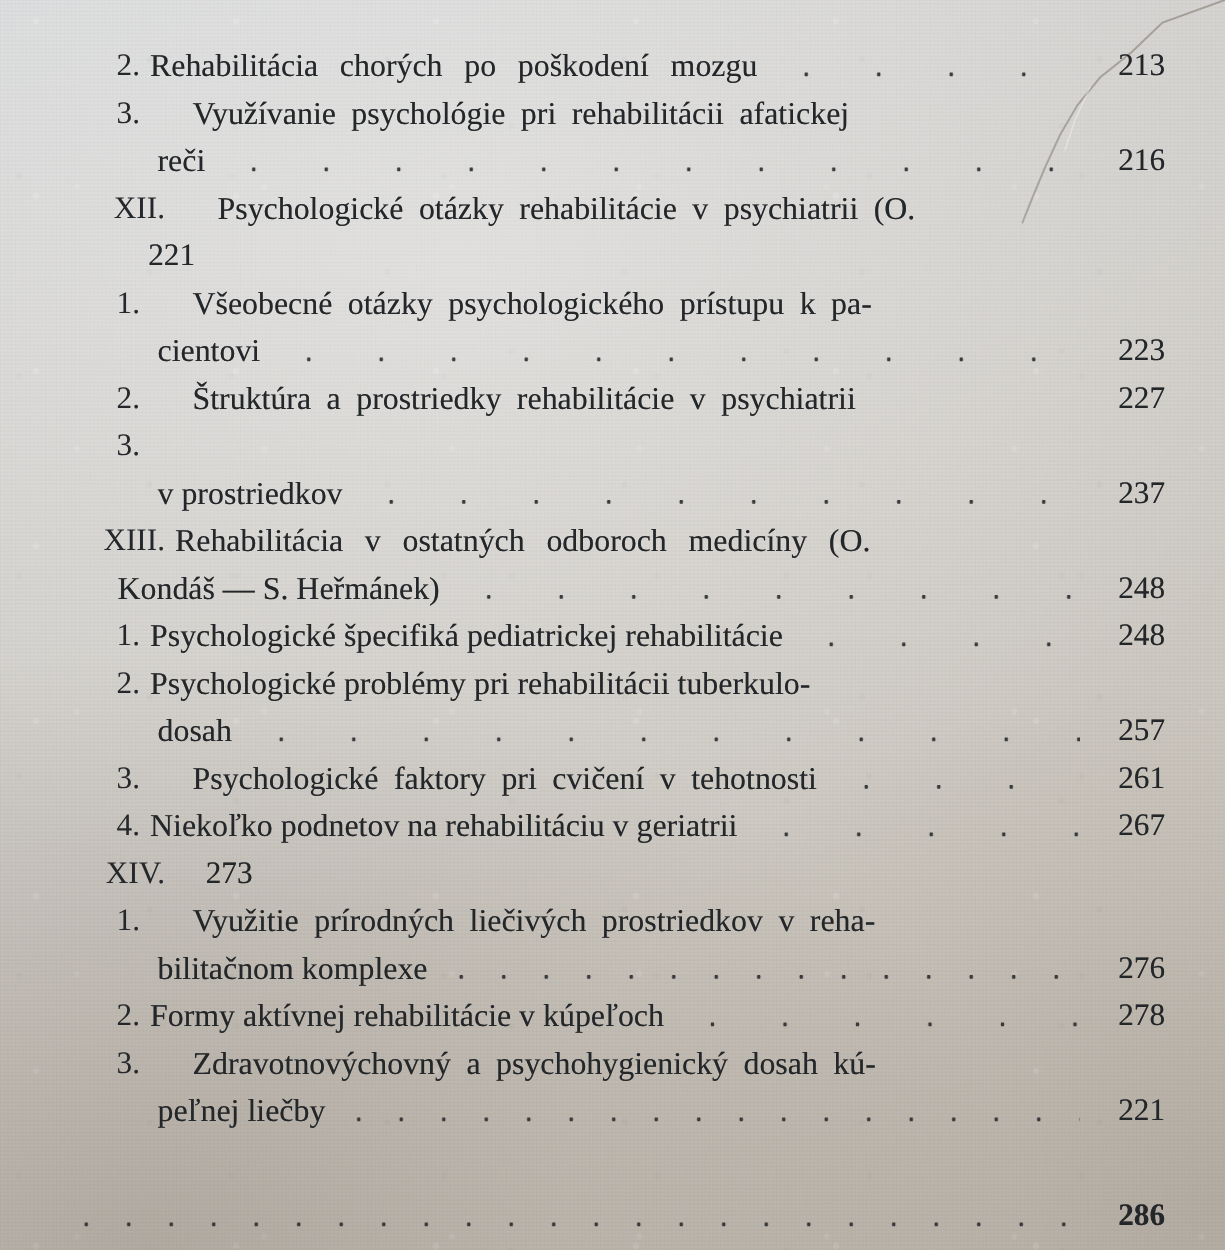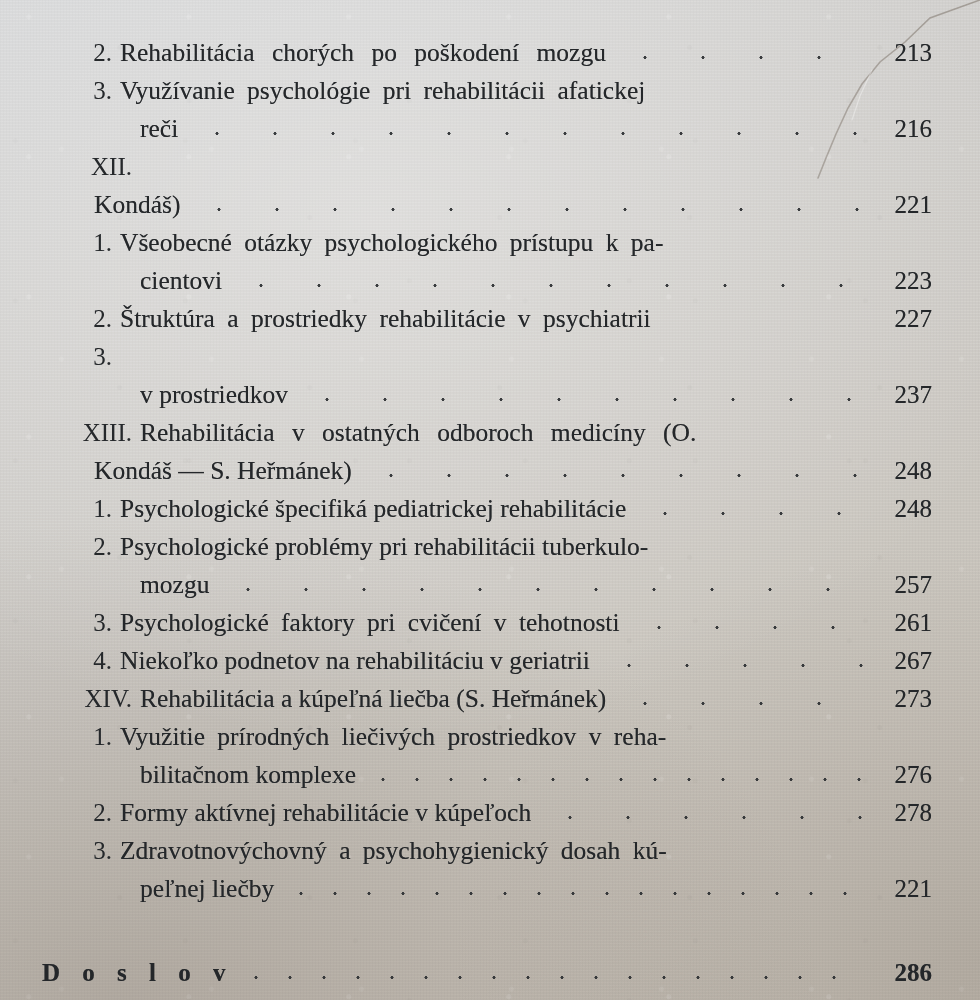--- a/index.html
+++ b/index.html
@@ -80,40 +80,40 @@
     font-size: 25px;
     line-height: 30px;
     color: #25282b;
     box-sizing: border-box;
     white-space: nowrap;
   }
   .body-col {
     flex: 1 1 auto;
     position: relative;
     display: flex;
-    align-items: center;
+    align-items: flex-end;
     overflow: hidden;
     font-size: 25.5px;
     line-height: 30px;
     color: #24272a;
   }
   .body-col .txt {
     white-space: nowrap;
     text-shadow: 0 0 .4px rgba(30,32,34,.5);
   }
   
-  .just .txt { word-spacing: 6px; }
+  .just .txt { word-spacing: 6px; margin-left: 34px; }
   .just2 .txt { word-spacing: 11px; }
   .sp .txt { letter-spacing: 4px; word-spacing: 8px; }
 
   
   .ind1 { padding-left: 62px; }
   .pad-a { padding-left: 16px; }
   .pad-b { padding-left: 42px; }
-  .pad-c { padding-left: 62px; }
+  .pad-c { padding-left: 48px; }
 
   
   .leader {
     flex: 1 1 auto;
     position: relative;
     height: 26px;
     margin: 0 6px 0 10px;
     min-width: 6px;
   }
   .leader::before {
@@ -189,30 +189,27 @@
           <div class="num-col"></div>
           <div class="body-col ">
             <span class="txt">reči</span>
             <span class="leader wide"></span>
           </div>
           <div class="page-no">216</div>
         </div>
         <div class="row ind1">
           <div class="num-col">XII.</div>
           <div class="body-col just">
+            <span class="txt">Psychologické otázky rehabilitácie v psychiatrii (O.</span>
             <span class="leader none"></span>
           </div>
           <div class="page-no empty"></div>
         </div>
         <div class="row pad-a">
           <div class="num-col"></div>
-          <div class="body-col ">
-            <span class="txt">Kondáš)</span>
-            <span class="leader wide"></span>
-          </div>
           <div class="page-no">221</div>
         </div>
         <div class="row pad-b">
           <div class="num-col">1.</div>
           <div class="body-col just">
             <span class="txt">Všeobecné otázky psychologického prístupu k pa-</span>
             <span class="leader none"></span>
           </div>
           <div class="page-no empty"></div>
         </div>
@@ -272,21 +269,21 @@
           <div class="num-col">2.</div>
           <div class="body-col ">
             <span class="txt">Psychologické problémy pri rehabilitácii tuberkulo-</span>
             <span class="leader none"></span>
           </div>
           <div class="page-no empty"></div>
         </div>
         <div class="row pad-c">
           <div class="num-col"></div>
           <div class="body-col ">
-            <span class="txt">mozgu</span>
+            <span class="txt">dosah</span>
             <span class="leader wide"></span>
           </div>
           <div class="page-no">257</div>
         </div>
         <div class="row pad-b">
           <div class="num-col">3.</div>
           <div class="body-col just">
             <span class="txt">Psychologické faktory pri cvičení v tehotnosti</span>
             <span class="leader wide"></span>
           </div>
@@ -295,24 +292,20 @@
         <div class="row pad-b">
           <div class="num-col">4.</div>
           <div class="body-col ">
             <span class="txt">Niekoľko podnetov na rehabilitáciu v geriatrii</span>
             <span class="leader wide"></span>
           </div>
           <div class="page-no">267</div>
         </div>
         <div class="row ind1">
           <div class="num-col">XIV.</div>
-          <div class="body-col ">
-            <span class="txt">Rehabilitácia a kúpeľná liečba (S. Heřmánek)</span>
-            <span class="leader wide"></span>
-          </div>
           <div class="page-no">273</div>
         </div>
         <div class="row pad-b">
           <div class="num-col">1.</div>
           <div class="body-col just">
             <span class="txt">Využitie prírodných liečivých prostriedkov v reha-</span>
             <span class="leader none"></span>
           </div>
           <div class="page-no empty"></div>
         </div>
@@ -346,21 +339,20 @@
             <span class="txt">peľnej liečby</span>
             <span class="leader tight"></span>
           </div>
           <div class="page-no">221</div>
         </div>
       </div>
     <div class="gap-lg"></div>
     <div id="backmatter-rows" class="backmatter">
         <div class="row pad-b">
           <div class="body-col sp">
-            <span class="txt">D o s l o v</span>
             <span class="leader tight"></span>
           </div>
           <div class="page-no">286</div>
         </div>
         <div class="row pad-b">
           <div class="body-col ">
             <span class="txt">Literatúra</span>
             <span class="leader tight"></span>
           </div>
           <div class="page-no">289</div>

